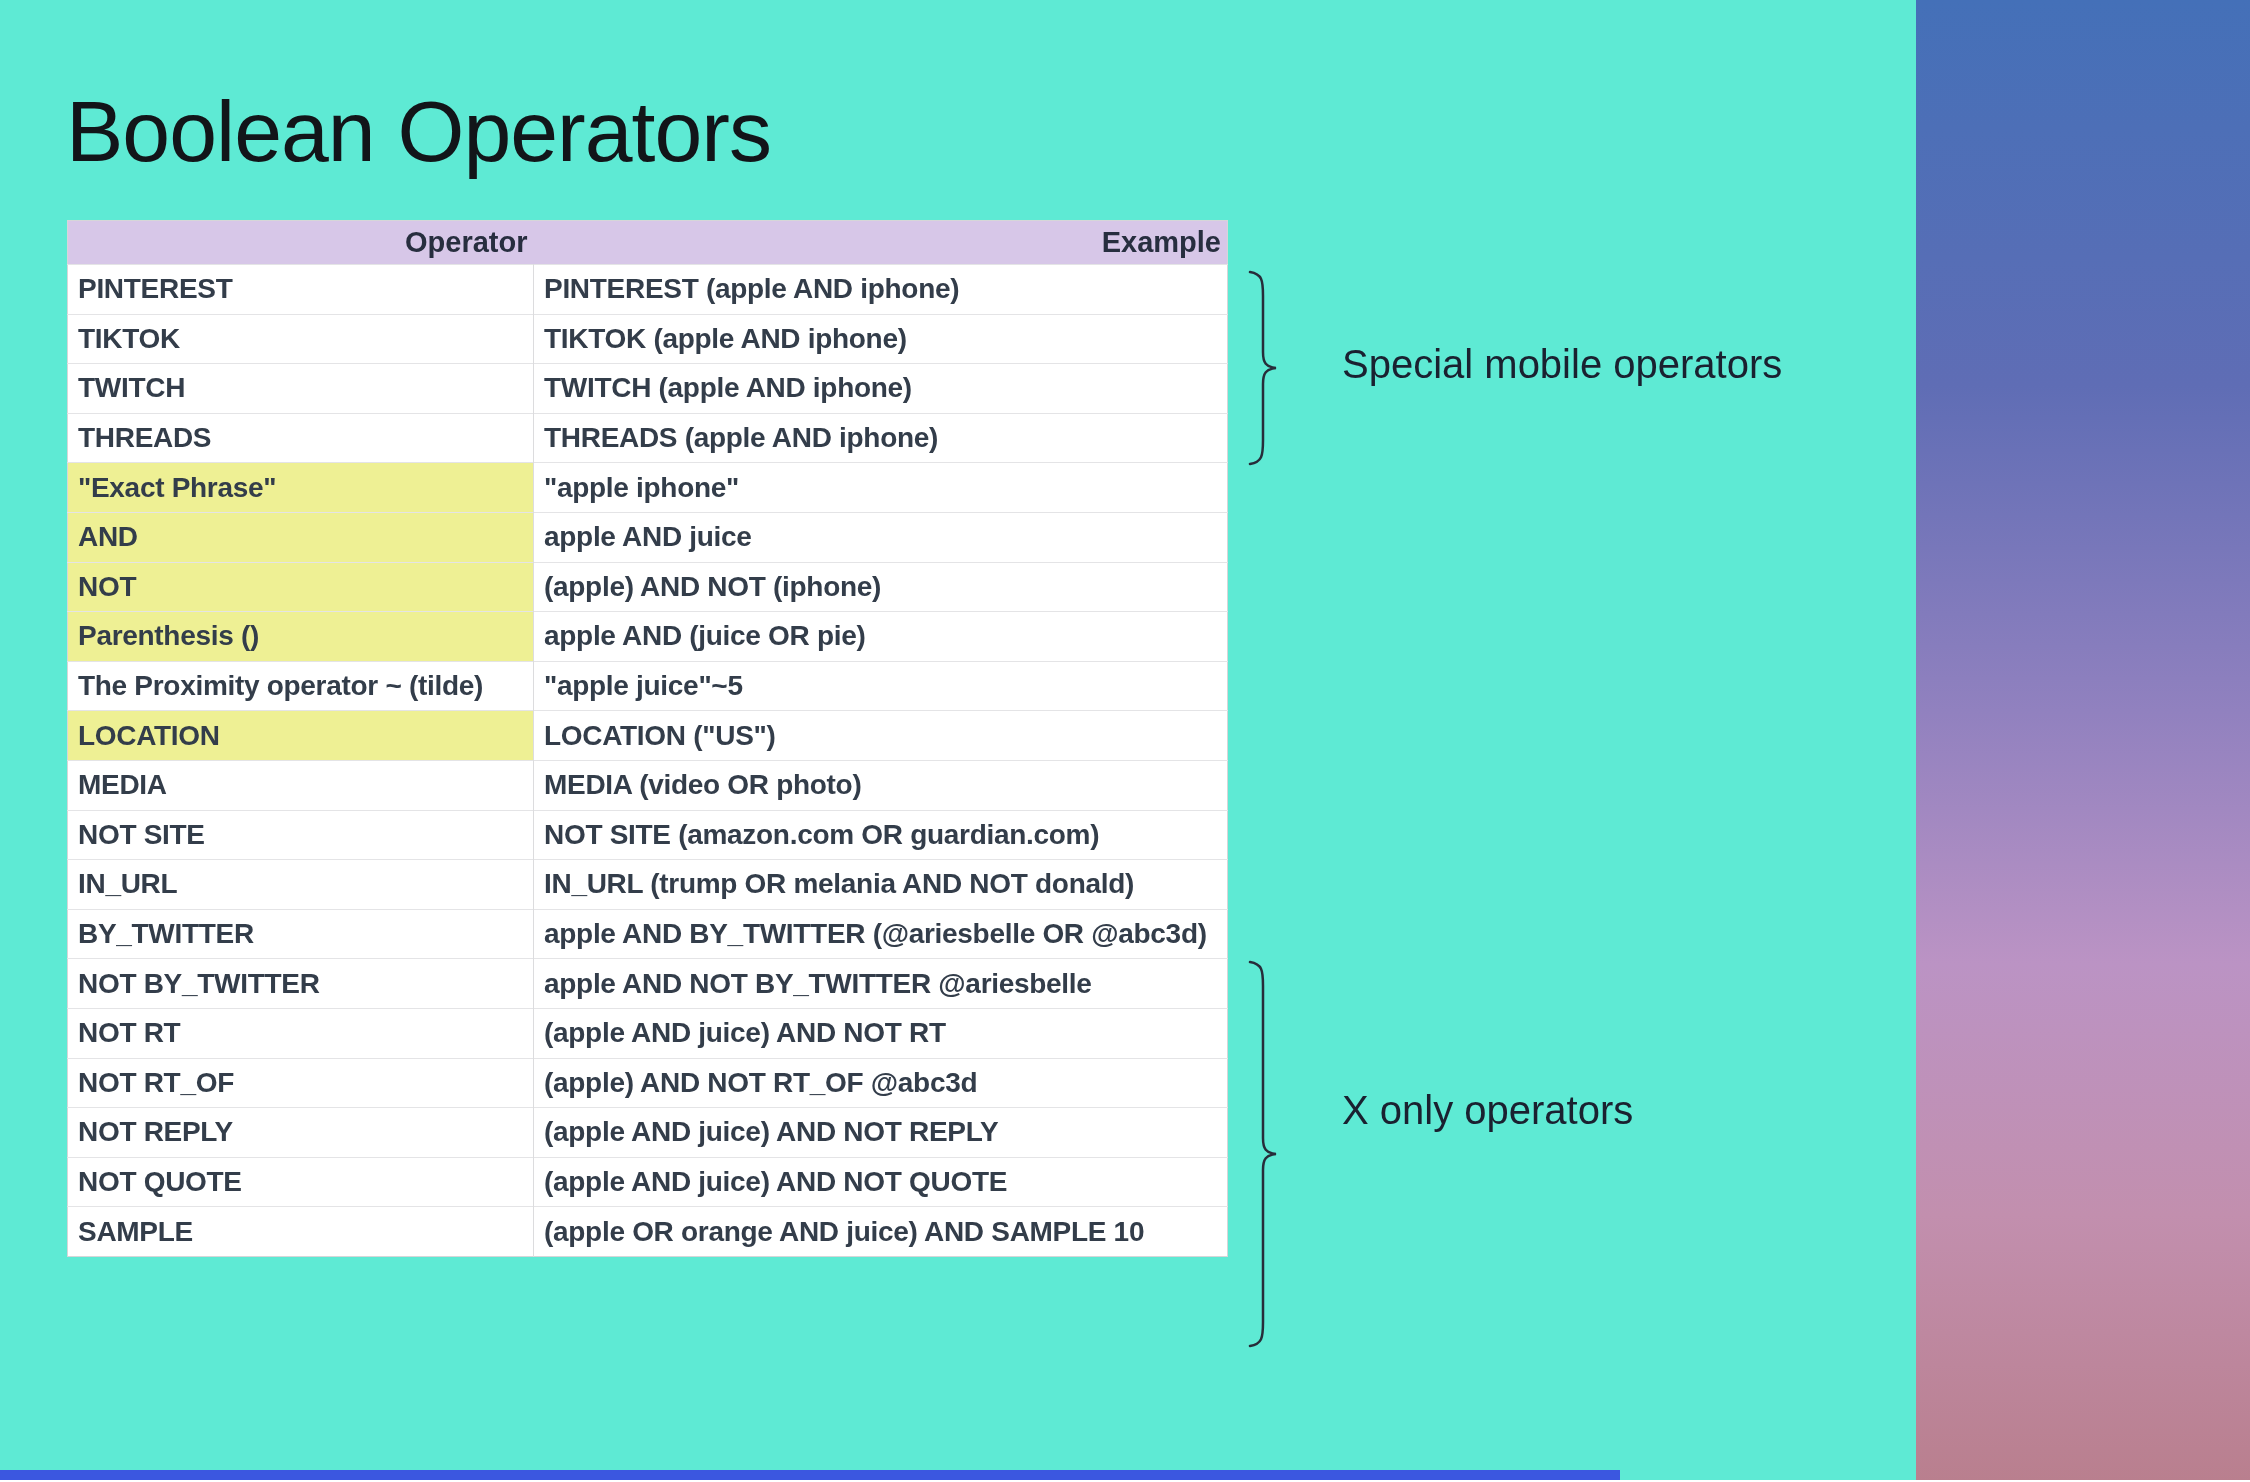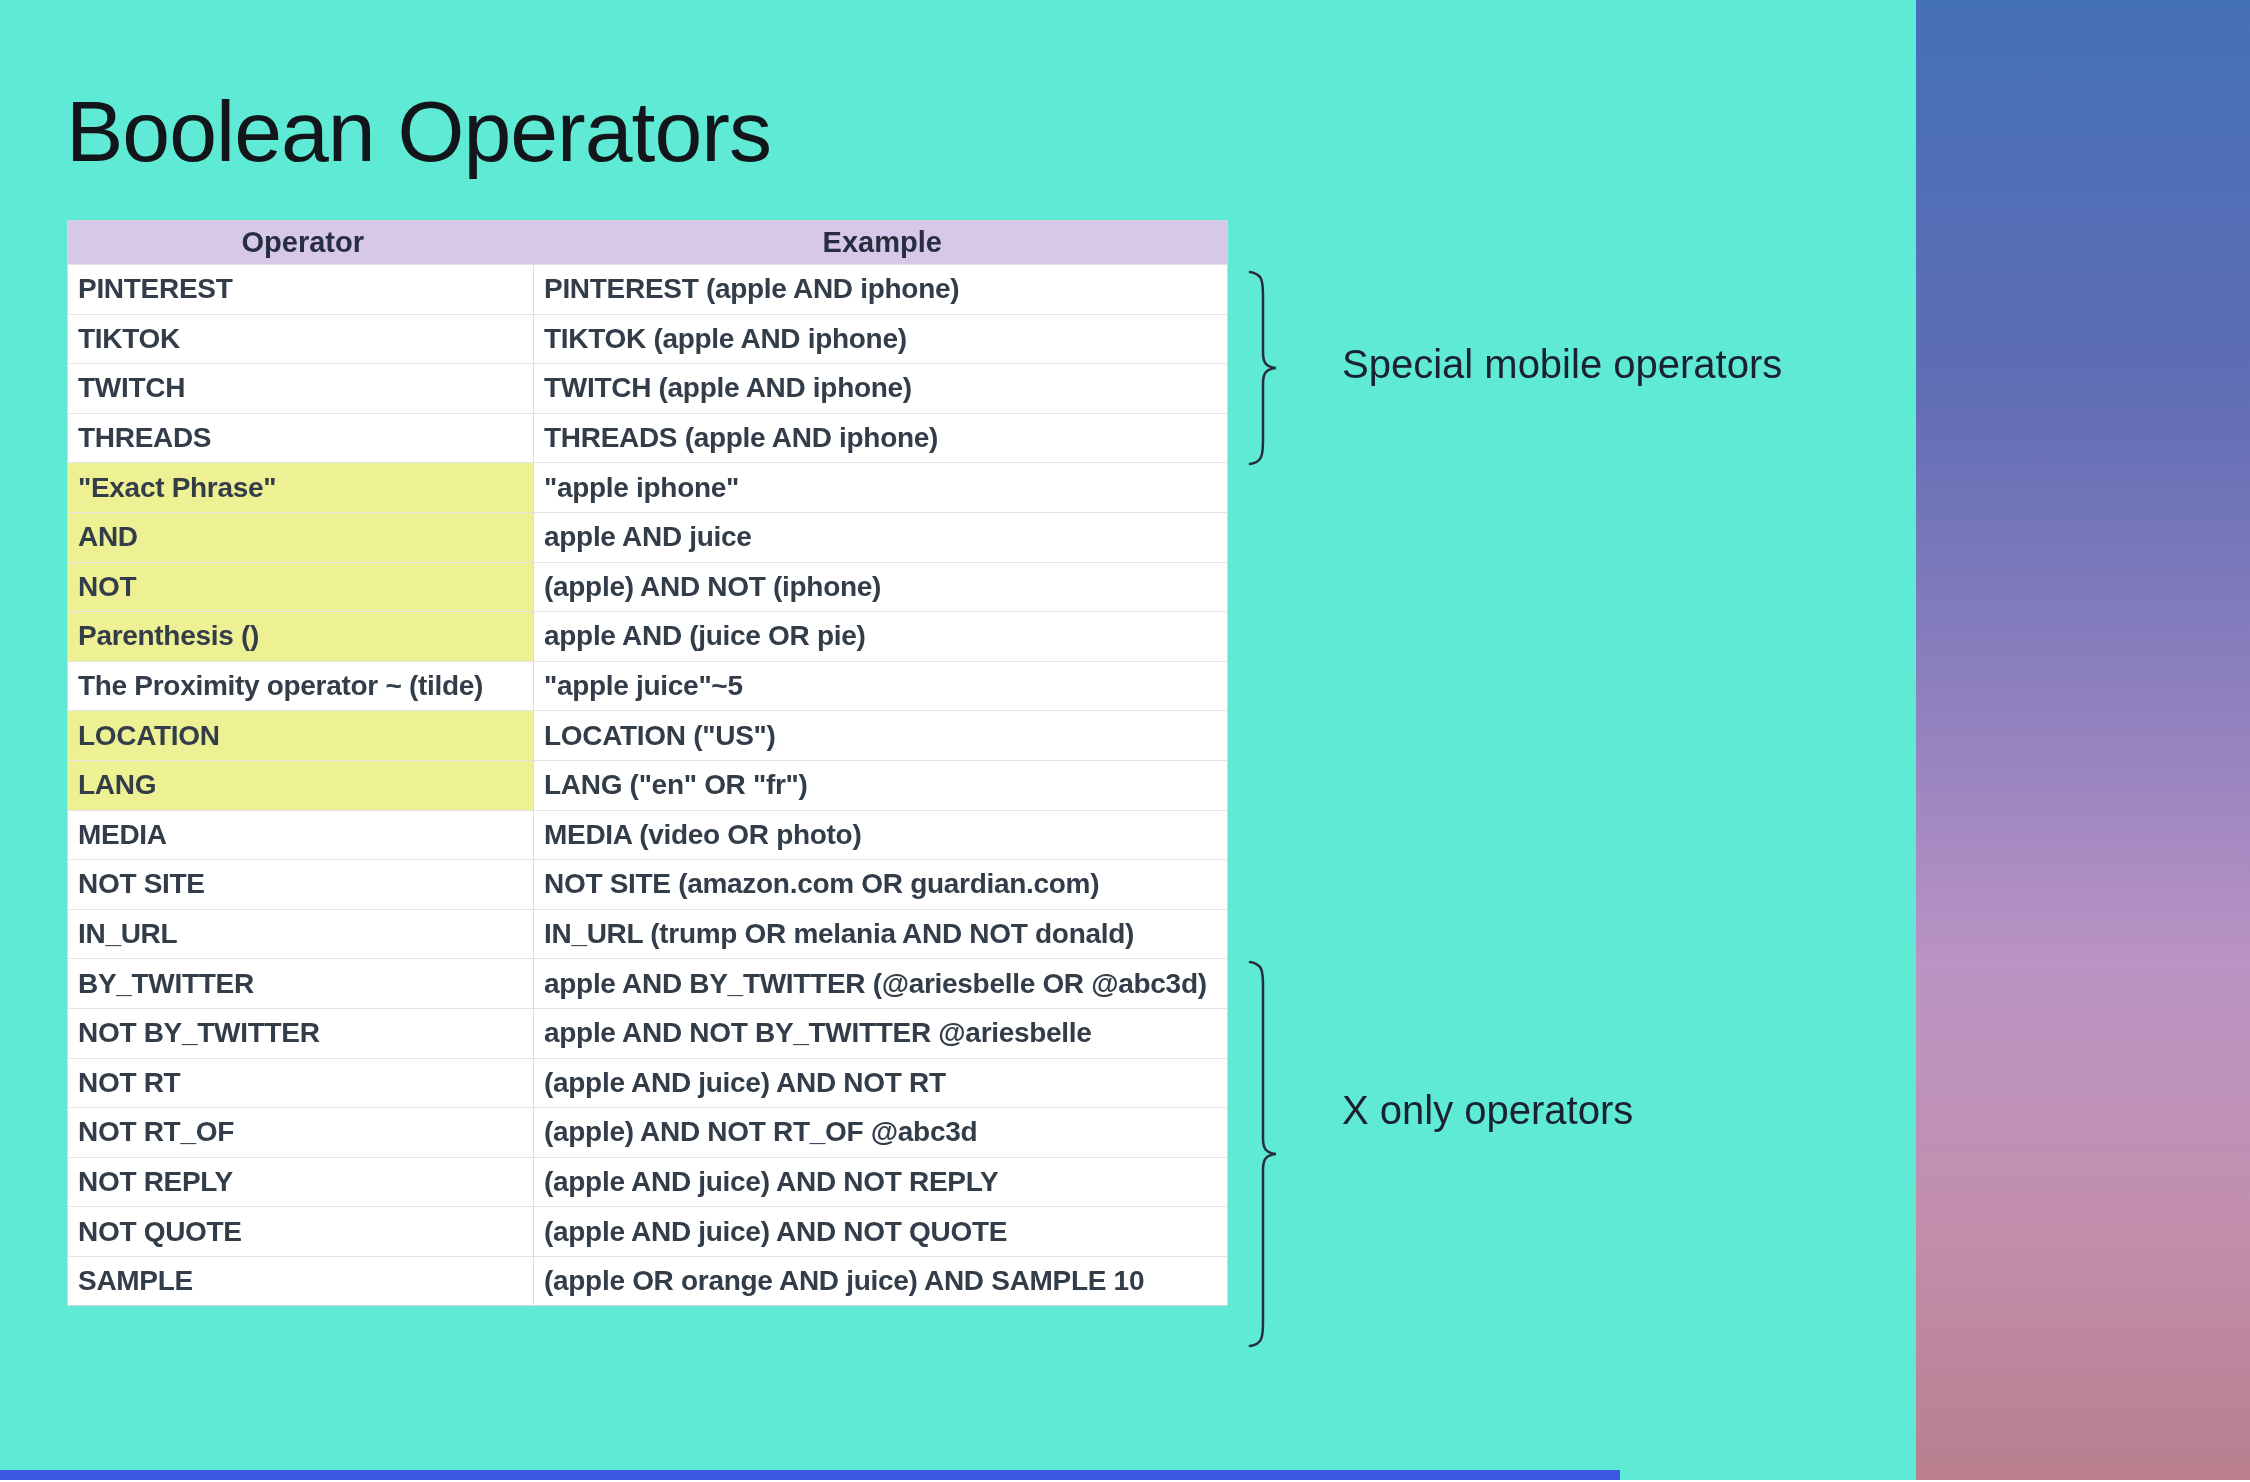--- a/index.html
+++ b/index.html
@@ -19,21 +19,21 @@
   html,body{background:#ffffff;}
   body{font-family:"Liberation Sans","DejaVu Sans",sans-serif;}
   .slide{position:relative;width:2250px;height:1480px;background:#5eead4;overflow:hidden;}
 
   .title{position:absolute;left:66px;top:80px;font-size:86px;font-weight:500;
          letter-spacing:-1px;color:var(--title-text);line-height:1.2;}
 
   table.ops{position:absolute;left:67px;top:220px;width:1161px;border-collapse:collapse;
             border:1px solid var(--table-border);table-layout:fixed;}
   table.ops th{background:var(--header-bg);color:var(--header-text);font-size:29px;font-weight:700;
-               text-align:center;height:44px;padding:0 6px 0 10px;}
+               text-align:right;height:44px;padding:0 6px 0 10px;}
   table.ops th.col-op{width:466px;}
   table.ops td{font-size:28px;font-weight:700;color:var(--cell-text);height:49.6px;
                padding:0 6px 0 10px;border-top:1px solid var(--row-border);
                letter-spacing:-0.3px;white-space:nowrap;overflow:hidden;background:#ffffff;}
   table.ops td.op{border-right:1px solid #dcdcde;}
   table.ops td.hl{background:var(--highlight-bg);}
 
   .brace{position:absolute;left:1246px;}
   .brace svg{display:block;}
 
@@ -97,24 +97,20 @@
     </tr>
         <tr>
       <td class="op">The Proximity operator ~ (tilde)</td>
       <td class="ex">"apple juice"~5</td>
     </tr>
         <tr>
       <td class="op hl">LOCATION</td>
       <td class="ex">LOCATION ("US")</td>
     </tr>
         <tr>
-      <td class="op hl">LANG</td>
-      <td class="ex">LANG ("en" OR "fr")</td>
-    </tr>
-        <tr>
       <td class="op">MEDIA</td>
       <td class="ex">MEDIA (video OR photo)</td>
     </tr>
         <tr>
       <td class="op">NOT SITE</td>
       <td class="ex">NOT SITE (amazon.com OR guardian.com)</td>
     </tr>
         <tr>
       <td class="op">IN_URL</td>
       <td class="ex">IN_URL (trump OR melania AND NOT donald)</td>

